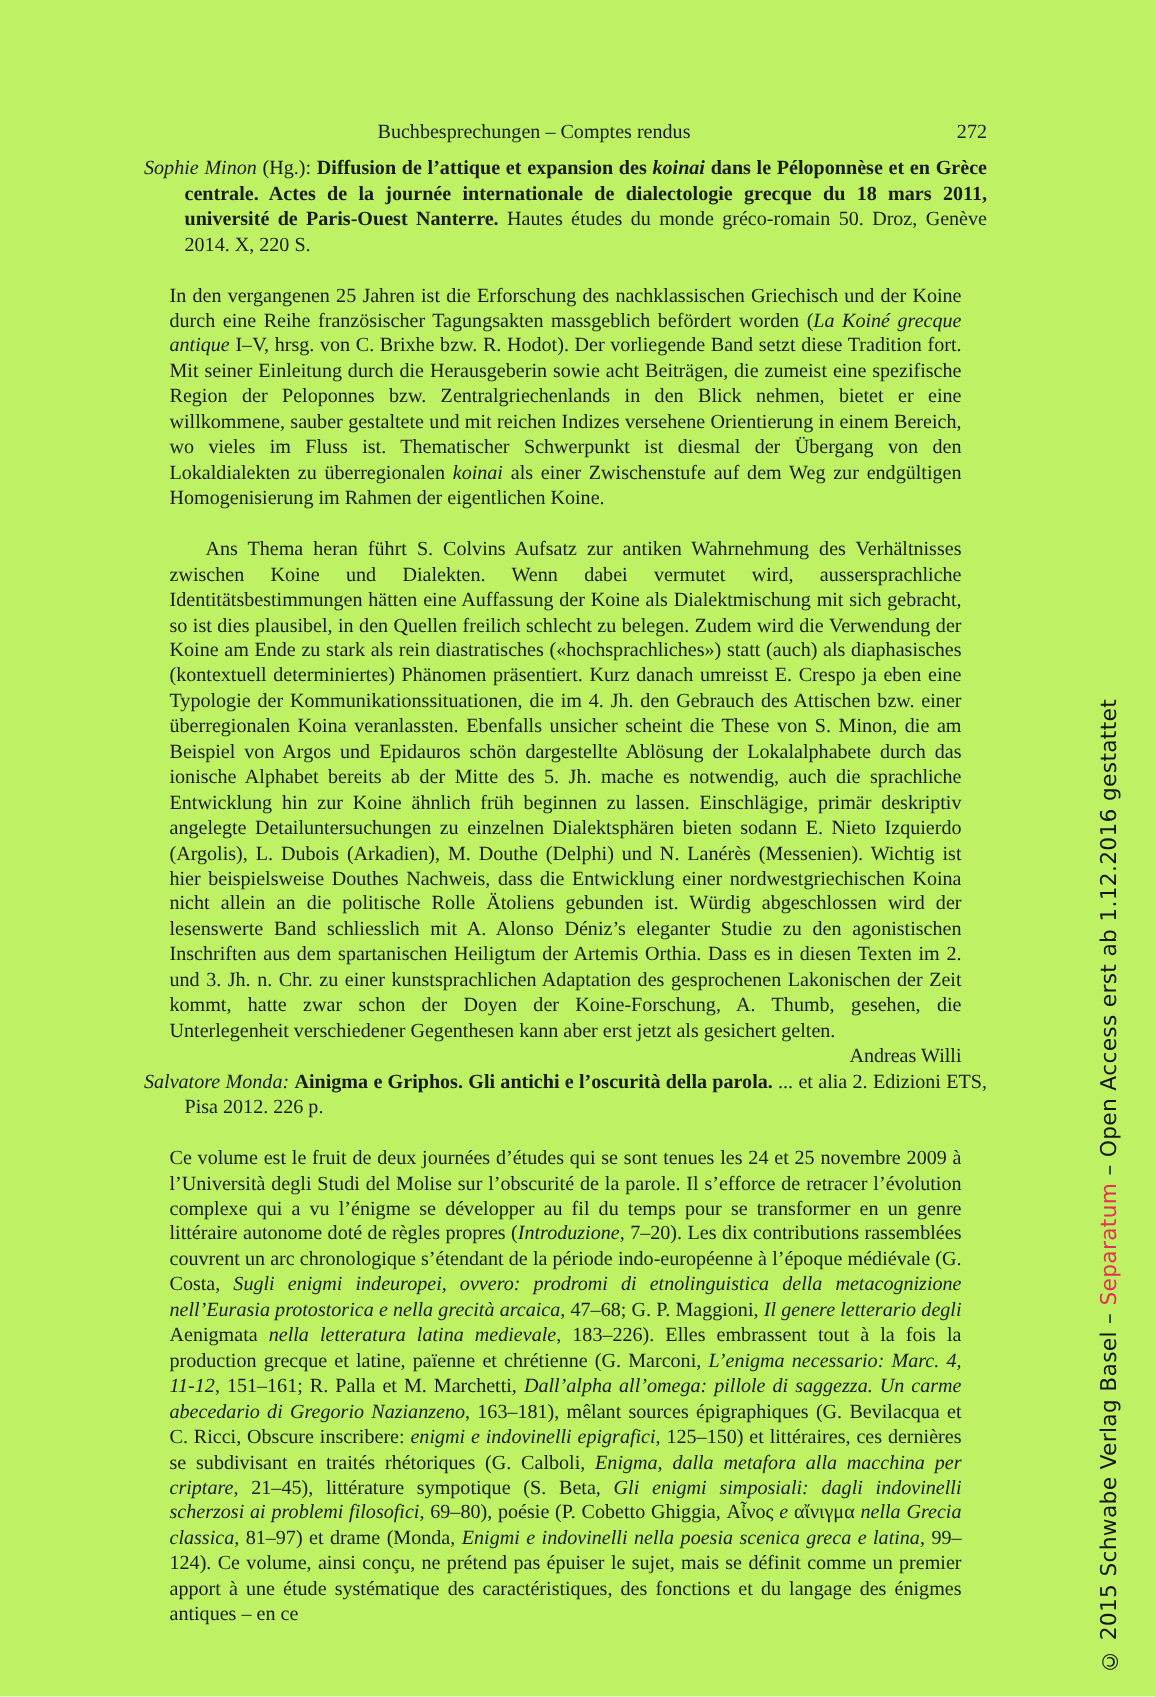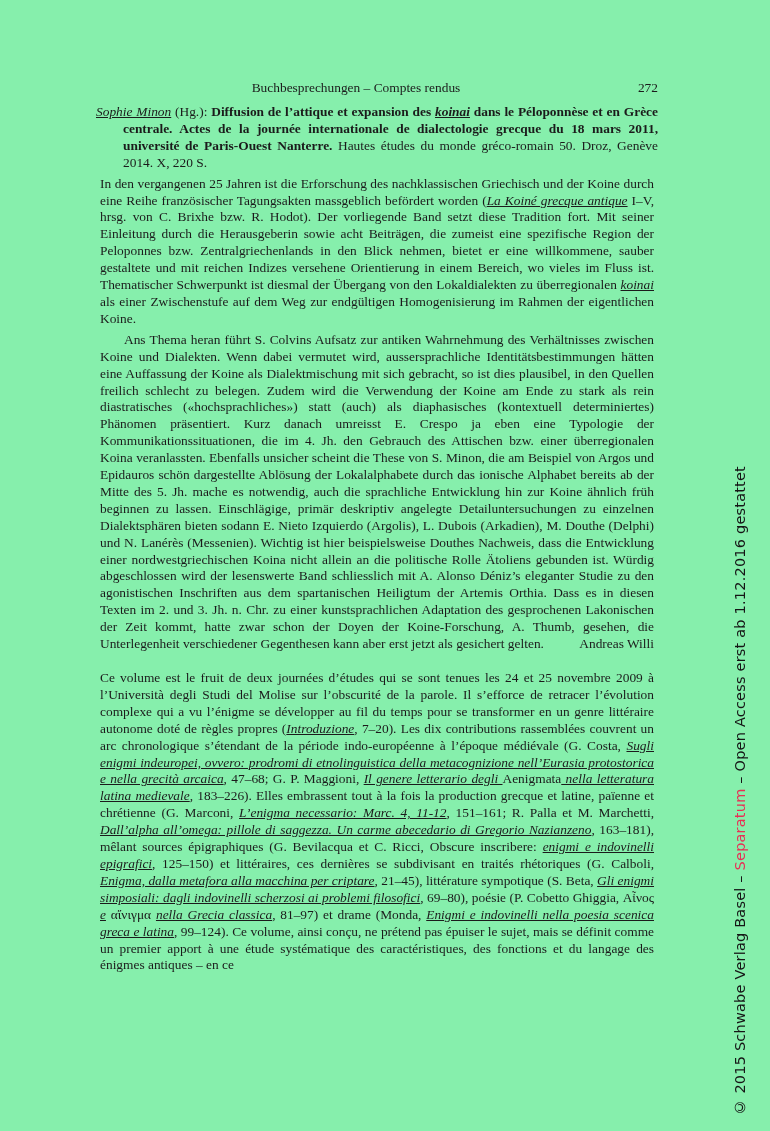--- a/index.html
+++ b/index.html
@@ -1,20 +1,20 @@
 <!DOCTYPE html>
 <html lang="de" style="--accent-red: #e73056; --text-black: #1b1b1b;"><head>
 <meta charset="utf-8">
 <style>
   html, body { margin: 0; padding: 0; background: #ffffff; }
   .page {
     position: relative;
     width: 770px;
     height: 1131px;
-    background: #86efac;
+    background: #bef264;
     overflow: hidden;
     font-family: "Liberation Serif", "DejaVu Serif", serif;
     color: var(--text-black, #1b1b1b);
   }
   .content {
     position: absolute;
     left: 96px;
     top: 80px;
     width: 562px;
     font-size: 13.4px;
@@ -28,26 +28,26 @@
   }
   .rh-title { position: relative; left: -21px; }
   .rh-page { position: absolute; right: 0; top: 0; }
   .heading {
     text-align: justify;
     padding-left: 27px;
     text-indent: -27px;
     margin: 0;
   }
   .para {
-    margin: 4px;
+    margin: 17px;
     text-align: justify;
   }
   .para.first-indent { text-indent: 24px; }
   .review-gap { margin-top: 17px; }
-  .i { font-style: italic; text-decoration: underline; }
+  .i { font-style: italic; }
   .b { font-weight: bold; margin-top: 34px; }
   .red { color: var(--accent-red, #e73056); }
   .sig { float: right; }
   .sidebar {
     position: absolute;
     right: 22px;
     bottom: 16px;
     writing-mode: vertical-rl;
     transform: rotate(180deg);
     font-family: "DejaVu Sans", "Liberation Sans", sans-serif;
@@ -68,19 +68,20 @@
       <span class="rh-page">272</span>
     </header>
 
     <section class="review">
       <div class="heading"><span class="i">Sophie Minon</span><span> (Hg.): </span><span class="b">Diffusion de l’attique et expansion des </span><span class="b i">koinai</span><span class="b"> dans le Péloponnèse et en Grèce centrale. Actes de la journée internationale de dialectologie grecque du 18 mars 2011, université de Paris-Ouest Nanterre.</span><span> Hautes études du monde gréco-romain 50. Droz, Genève 2014. X, 220 S.</span></div>
       <p class="para"><span>In den vergangenen 25 Jahren ist die Erforschung des nachklassischen Griechisch und der Koine durch eine Reihe französischer Tagungsakten massgeblich befördert worden (</span><span class="i">La Koiné grecque antique</span><span> I–V, hrsg. von C. Brixhe bzw. R. Hodot). Der vorliegende Band setzt diese Tradition fort. Mit seiner Einleitung durch die Herausgeberin sowie acht Beiträgen, die zumeist eine spezifische Region der Peloponnes bzw. Zentralgriechenlands in den Blick nehmen, bietet er eine willkommene, sauber gestaltete und mit reichen Indizes versehene Orientierung in einem Bereich, wo vieles im Fluss ist. Thematischer Schwerpunkt ist diesmal der Übergang von den Lokaldialekten zu überregionalen </span><span class="i">koinai</span><span> als einer Zwischenstufe auf dem Weg zur endgültigen Homogenisierung im Rahmen der eigentlichen Koine.</span></p>
       <p class="para first-indent"><span>Ans Thema heran führt S. Colvins Aufsatz zur antiken Wahrnehmung des Verhältnisses zwischen Koine und Dialekten. Wenn dabei vermutet wird, aussersprachliche Identitätsbestimmungen hätten eine Auffassung der Koine als Dialektmischung mit sich gebracht, so ist dies plausibel, in den Quellen freilich schlecht zu belegen. Zudem wird die Verwendung der Koine am Ende zu stark als rein diastratisches («hochsprachliches») statt (auch) als diaphasisches (kontextuell determiniertes) Phänomen präsentiert. Kurz danach umreisst E. Crespo ja eben eine Typologie der Kommunikationssituationen, die im 4. Jh. den Gebrauch des Attischen bzw. einer überregionalen Koina veranlassten. Ebenfalls unsicher scheint die These von S. Minon, die am Beispiel von Argos und Epidauros schön dargestellte Ablösung der Lokalalphabete durch das ionische Alphabet bereits ab der Mitte des 5. Jh. mache es notwendig, auch die sprachliche Entwicklung hin zur Koine ähnlich früh beginnen zu lassen. Einschlägige, primär deskriptiv angelegte Detailuntersuchungen zu einzelnen Dialektsphären bieten sodann E. Nieto Izquierdo (Argolis), L. Dubois (Arkadien), M. Douthe (Delphi) und N. Lanérès (Messenien). Wichtig ist hier beispielsweise Douthes Nachweis, dass die Entwicklung einer nordwestgriechischen Koina nicht allein an die politische Rolle Ätoliens gebunden ist. Würdig abgeschlossen wird der lesenswerte Band schliesslich mit A. Alonso Déniz’s eleganter Studie zu den agonistischen Inschriften aus dem spartanischen Heiligtum der Artemis Orthia. Dass es in diesen Texten im 2. und 3. Jh. n. Chr. zu einer kunstsprachlichen Adaptation des gesprochenen Lakonischen der Zeit kommt, hatte zwar schon der Doyen der Koine-Forschung, A. Thumb, gesehen, die Unterlegenheit verschiedener Gegenthesen kann aber erst jetzt als gesichert gelten.</span><span class="sig">Andreas Willi</span></p>
     </section>
 
     <section class="review review-gap">
+      <div class="heading"><span class="i">Salvatore Monda:</span><span> </span><span class="b">Ainigma e Griphos. Gli antichi e l’oscurità della parola.</span><span> ... et alia 2. Edizioni ETS, Pisa 2012. 226 p.</span></div>
       <p class="para"><span>Ce volume est le fruit de deux journées d’études qui se sont tenues les 24 et 25 novembre 2009 à l’Università degli Studi del Molise sur l’obscurité de la parole. Il s’efforce de retracer l’évolution complexe qui a vu l’énigme se développer au fil du temps pour se transformer en un genre littéraire autonome doté de règles propres (</span><span class="i">Introduzione</span><span>, 7–20). Les dix contributions rassemblées couvrent un arc chronologique s’étendant de la période indo-européenne à l’époque médiévale (G. Costa, </span><span class="i">Sugli enigmi indeuropei, ovvero: prodromi di etnolinguistica della metacognizione nell’Eurasia protostorica e nella grecità arcaica</span><span>, 47–68; G. P. Maggioni, </span><span class="i">Il genere letterario degli </span><span>Aenigmata</span><span class="i"> nella letteratura latina medievale</span><span>, 183–226). Elles embrassent tout à la fois la production grecque et latine, païenne et chrétienne (G. Marconi, </span><span class="i">L’enigma necessario: Marc. 4, 11-12</span><span>, 151–161; R. Palla et M. Marchetti, </span><span class="i">Dall’alpha all’omega: pillole di saggezza. Un carme abecedario di Gregorio Nazianzeno</span><span>, 163–181), mêlant sources épigraphiques (G. Bevilacqua et C. Ricci, Obscure inscribere: </span><span class="i">enigmi e indovinelli epigrafici</span><span>, 125–150) et littéraires, ces dernières se subdivisant en traités rhétoriques (G. Calboli, </span><span class="i">Enigma, dalla metafora alla macchina per criptare</span><span>, 21–45), littérature sympotique (S. Beta, </span><span class="i">Gli enigmi simposiali: dagli indovinelli scherzosi ai problemi filosofici</span><span>, 69–80), poésie (P. Cobetto Ghiggia, Αἶνος </span><span class="i">e</span><span> αἴνιγμα </span><span class="i">nella Grecia classica</span><span>, 81–97) et drame (Monda, </span><span class="i">Enigmi e indovinelli nella poesia scenica greca e latina</span><span>, 99–124). Ce volume, ainsi conçu, ne prétend pas épuiser le sujet, mais se définit comme un premier apport à une étude systématique des caractéristiques, des fonctions et du langage des énigmes antiques – en ce</span></p>
     </section>
 
   </div>
 
   <aside class="sidebar"><span>© 2015 Schwabe Verlag Basel – </span><span class="red">Separatum</span><span> – Open Access erst ab 1.12.2016 gestattet</span></aside>
 </div>
 
 </body></html>

